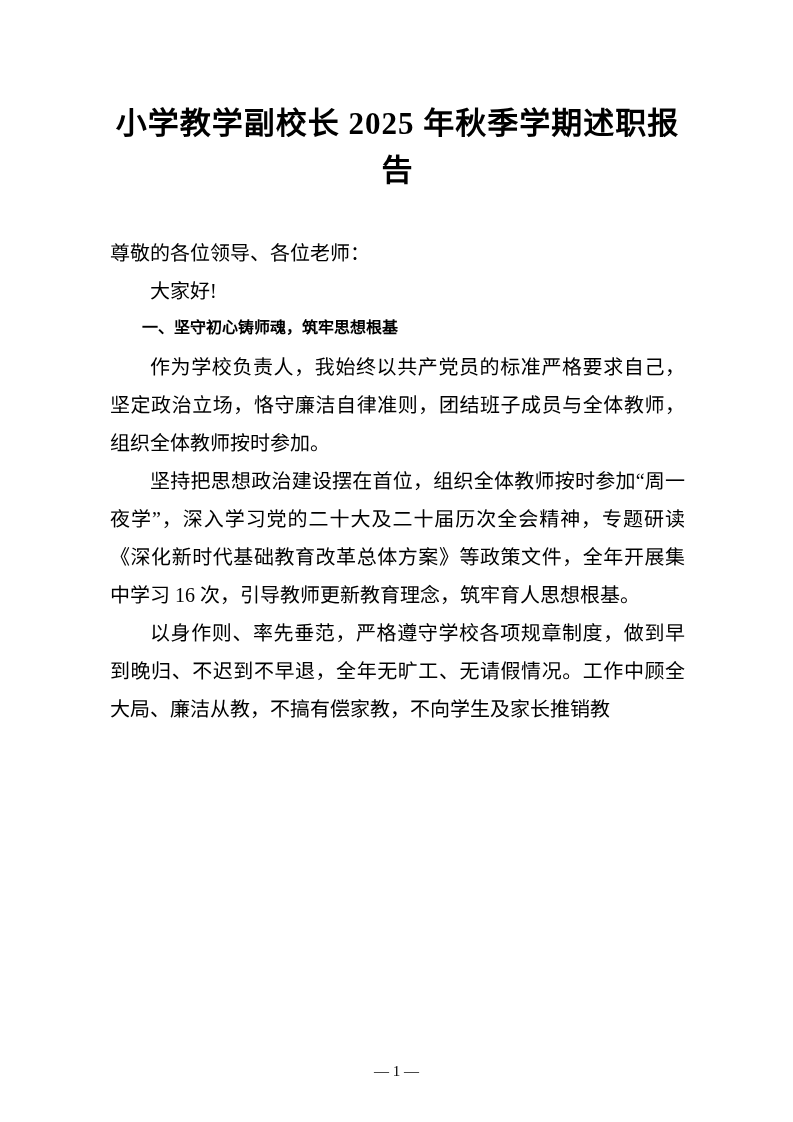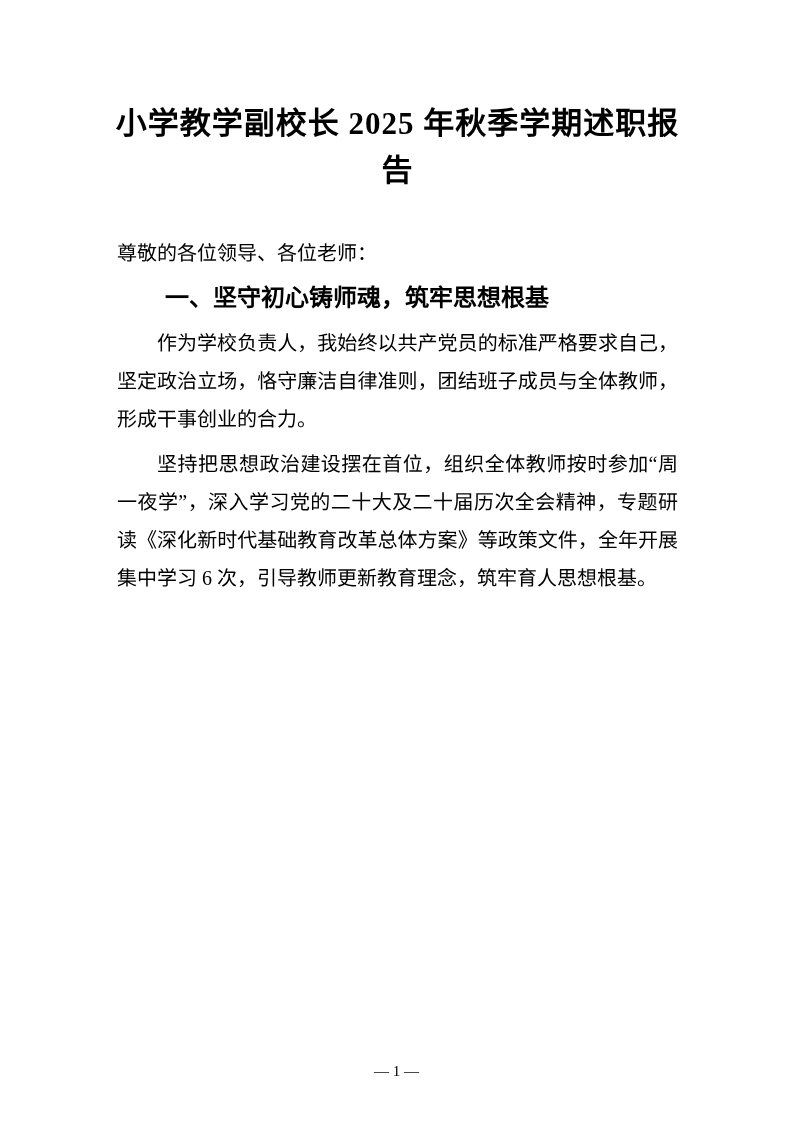--- a/index.html
+++ b/index.html
@@ -25,34 +25,34 @@
   .doc-title {
     margin: 0 0 40px 0;
     font-size: 31px;
     font-weight: 700;
     line-height: 47px;
     text-align: center;
     font-family: "Liberation Serif", "DejaVu Serif", serif;
     letter-spacing: 1px;
   }
   .para {
-    margin: 7px;
+    margin: 0;
     font-size: 20px;
     line-height: 38px;
     text-align: justify;
     text-indent: 2em;
     word-break: break-all;
   }
   .para.no-indent {
     text-indent: 0;
   }
   .para.section-heading {
     font-weight: 700;
-    font-family: Liberation Serif, serif;
-    font-size: 24px;
+    font-family: Liberation Mono, monospace;
+    font-size: 16px;
   }
   .para.subsection-heading {
     font-weight: 700;
   }
   .page-footer {
     position: absolute;
     left: 0;
     bottom: 42px;
     width: 100%;
     text-align: center;
@@ -64,27 +64,29 @@
 </head>
 <body>
 
 <div class="page">
   <div class="content">
 
     <h1 class="doc-title">小学教学副校长 2025 年秋季学期述职报告</h1>
 
     <p class="para no-indent">尊敬的各位领导、各位老师：</p>
 
+    <p class="para">大家好!</p>
 
 
     <p class="para section-heading">一、坚守初心铸师魂，筑牢思想根基</p>
 
-    <p class="para">作为学校负责人，我始终以共产党员的标准严格要求自己，坚定政治立场，恪守廉洁自律准则，团结班子成员与全体教师，形成干事创业的合力。</p>
+    <p class="para">作为学校负责人，我始终以共产党员的标准严格要求自己，坚定政治立场，恪守廉洁自律准则，团结班子成员与全体教师，组织全体教师按时参加。</p>
 
 
-    <p class="para">坚持把思想政治建设摆在首位，组织全体教师按时参加“周一夜学”，深入学习党的二十大及二十届历次全会精神，专题研读《深化新时代基础教育改革总体方案》等政策文件，全年开展集中学习 6 次，引导教师更新教育理念，筑牢育人思想根基。</p>
+    <p class="para">坚持把思想政治建设摆在首位，组织全体教师按时参加“周一夜学”，深入学习党的二十大及二十届历次全会精神，专题研读《深化新时代基础教育改革总体方案》等政策文件，全年开展集中学习 16 次，引导教师更新教育理念，筑牢育人思想根基。</p>
 
 
+    <p class="para">以身作则、率先垂范，严格遵守学校各项规章制度，做到早到晚归、不迟到不早退，全年无旷工、无请假情况。工作中顾全大局、廉洁从教，不搞有偿家教，不向学生及家长推销教</p>
 
   </div>
 
   <div class="page-footer">— 1 —</div>
 </div>
 
 </body></html>

